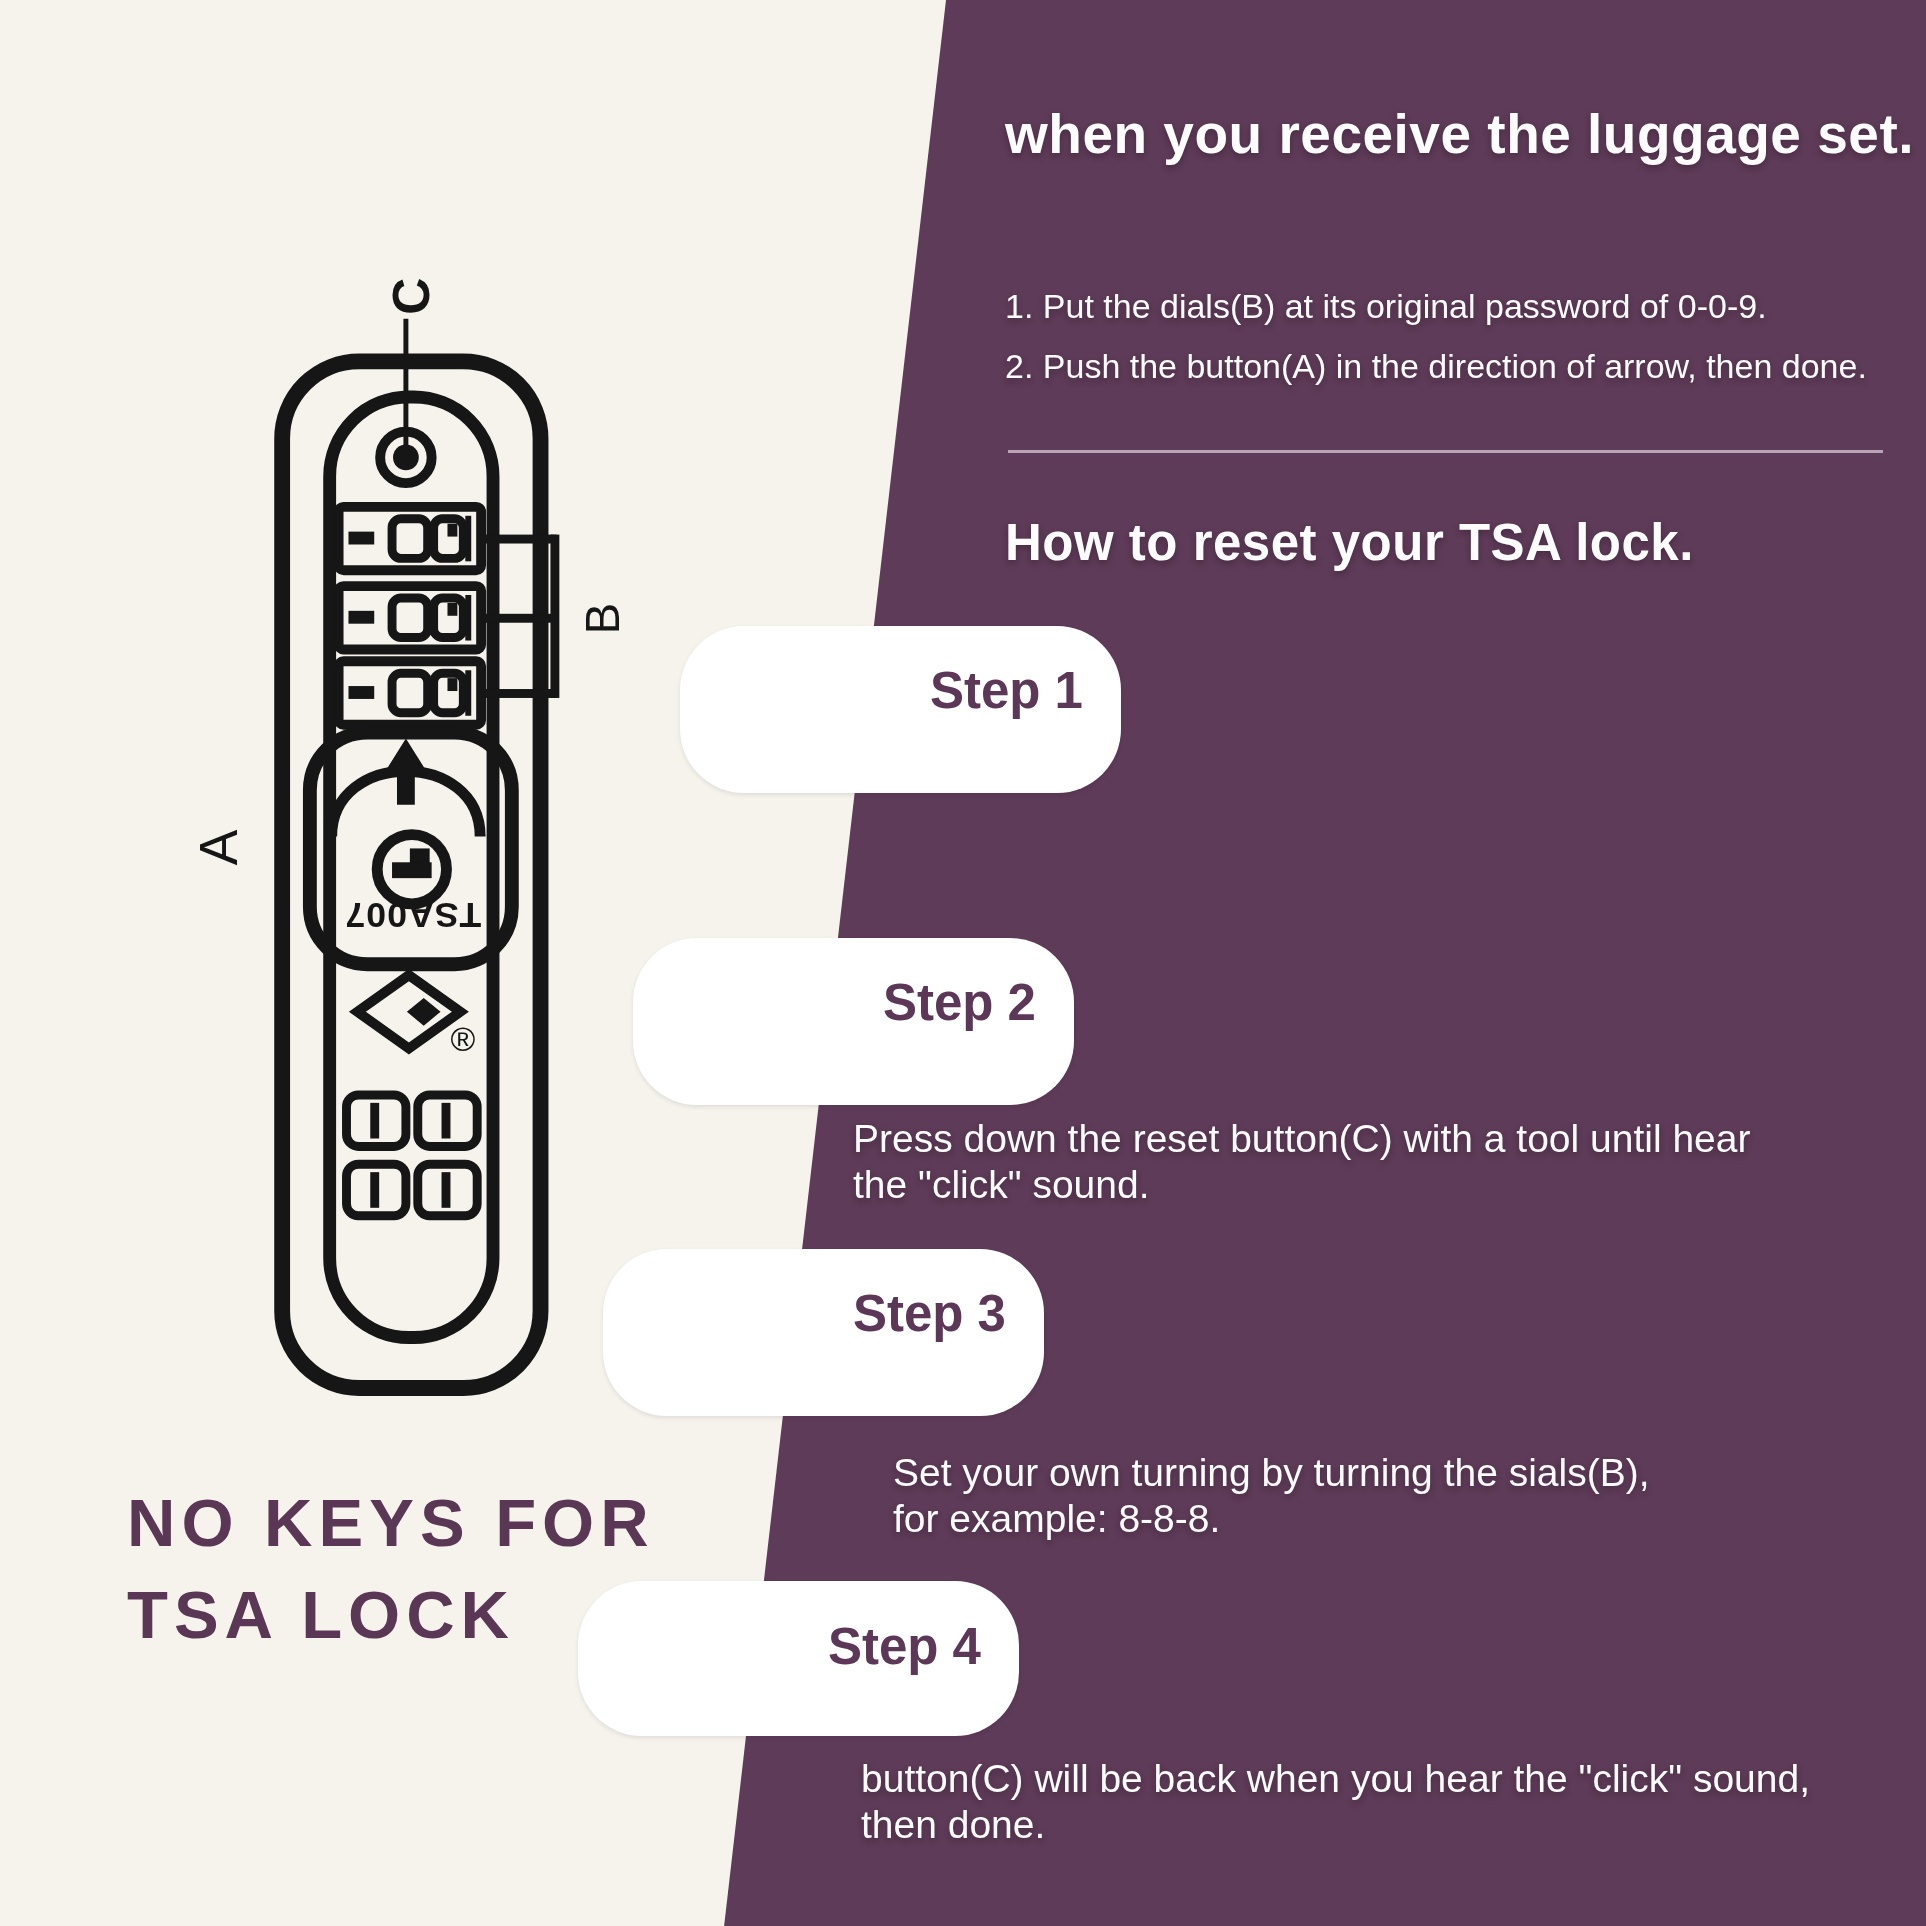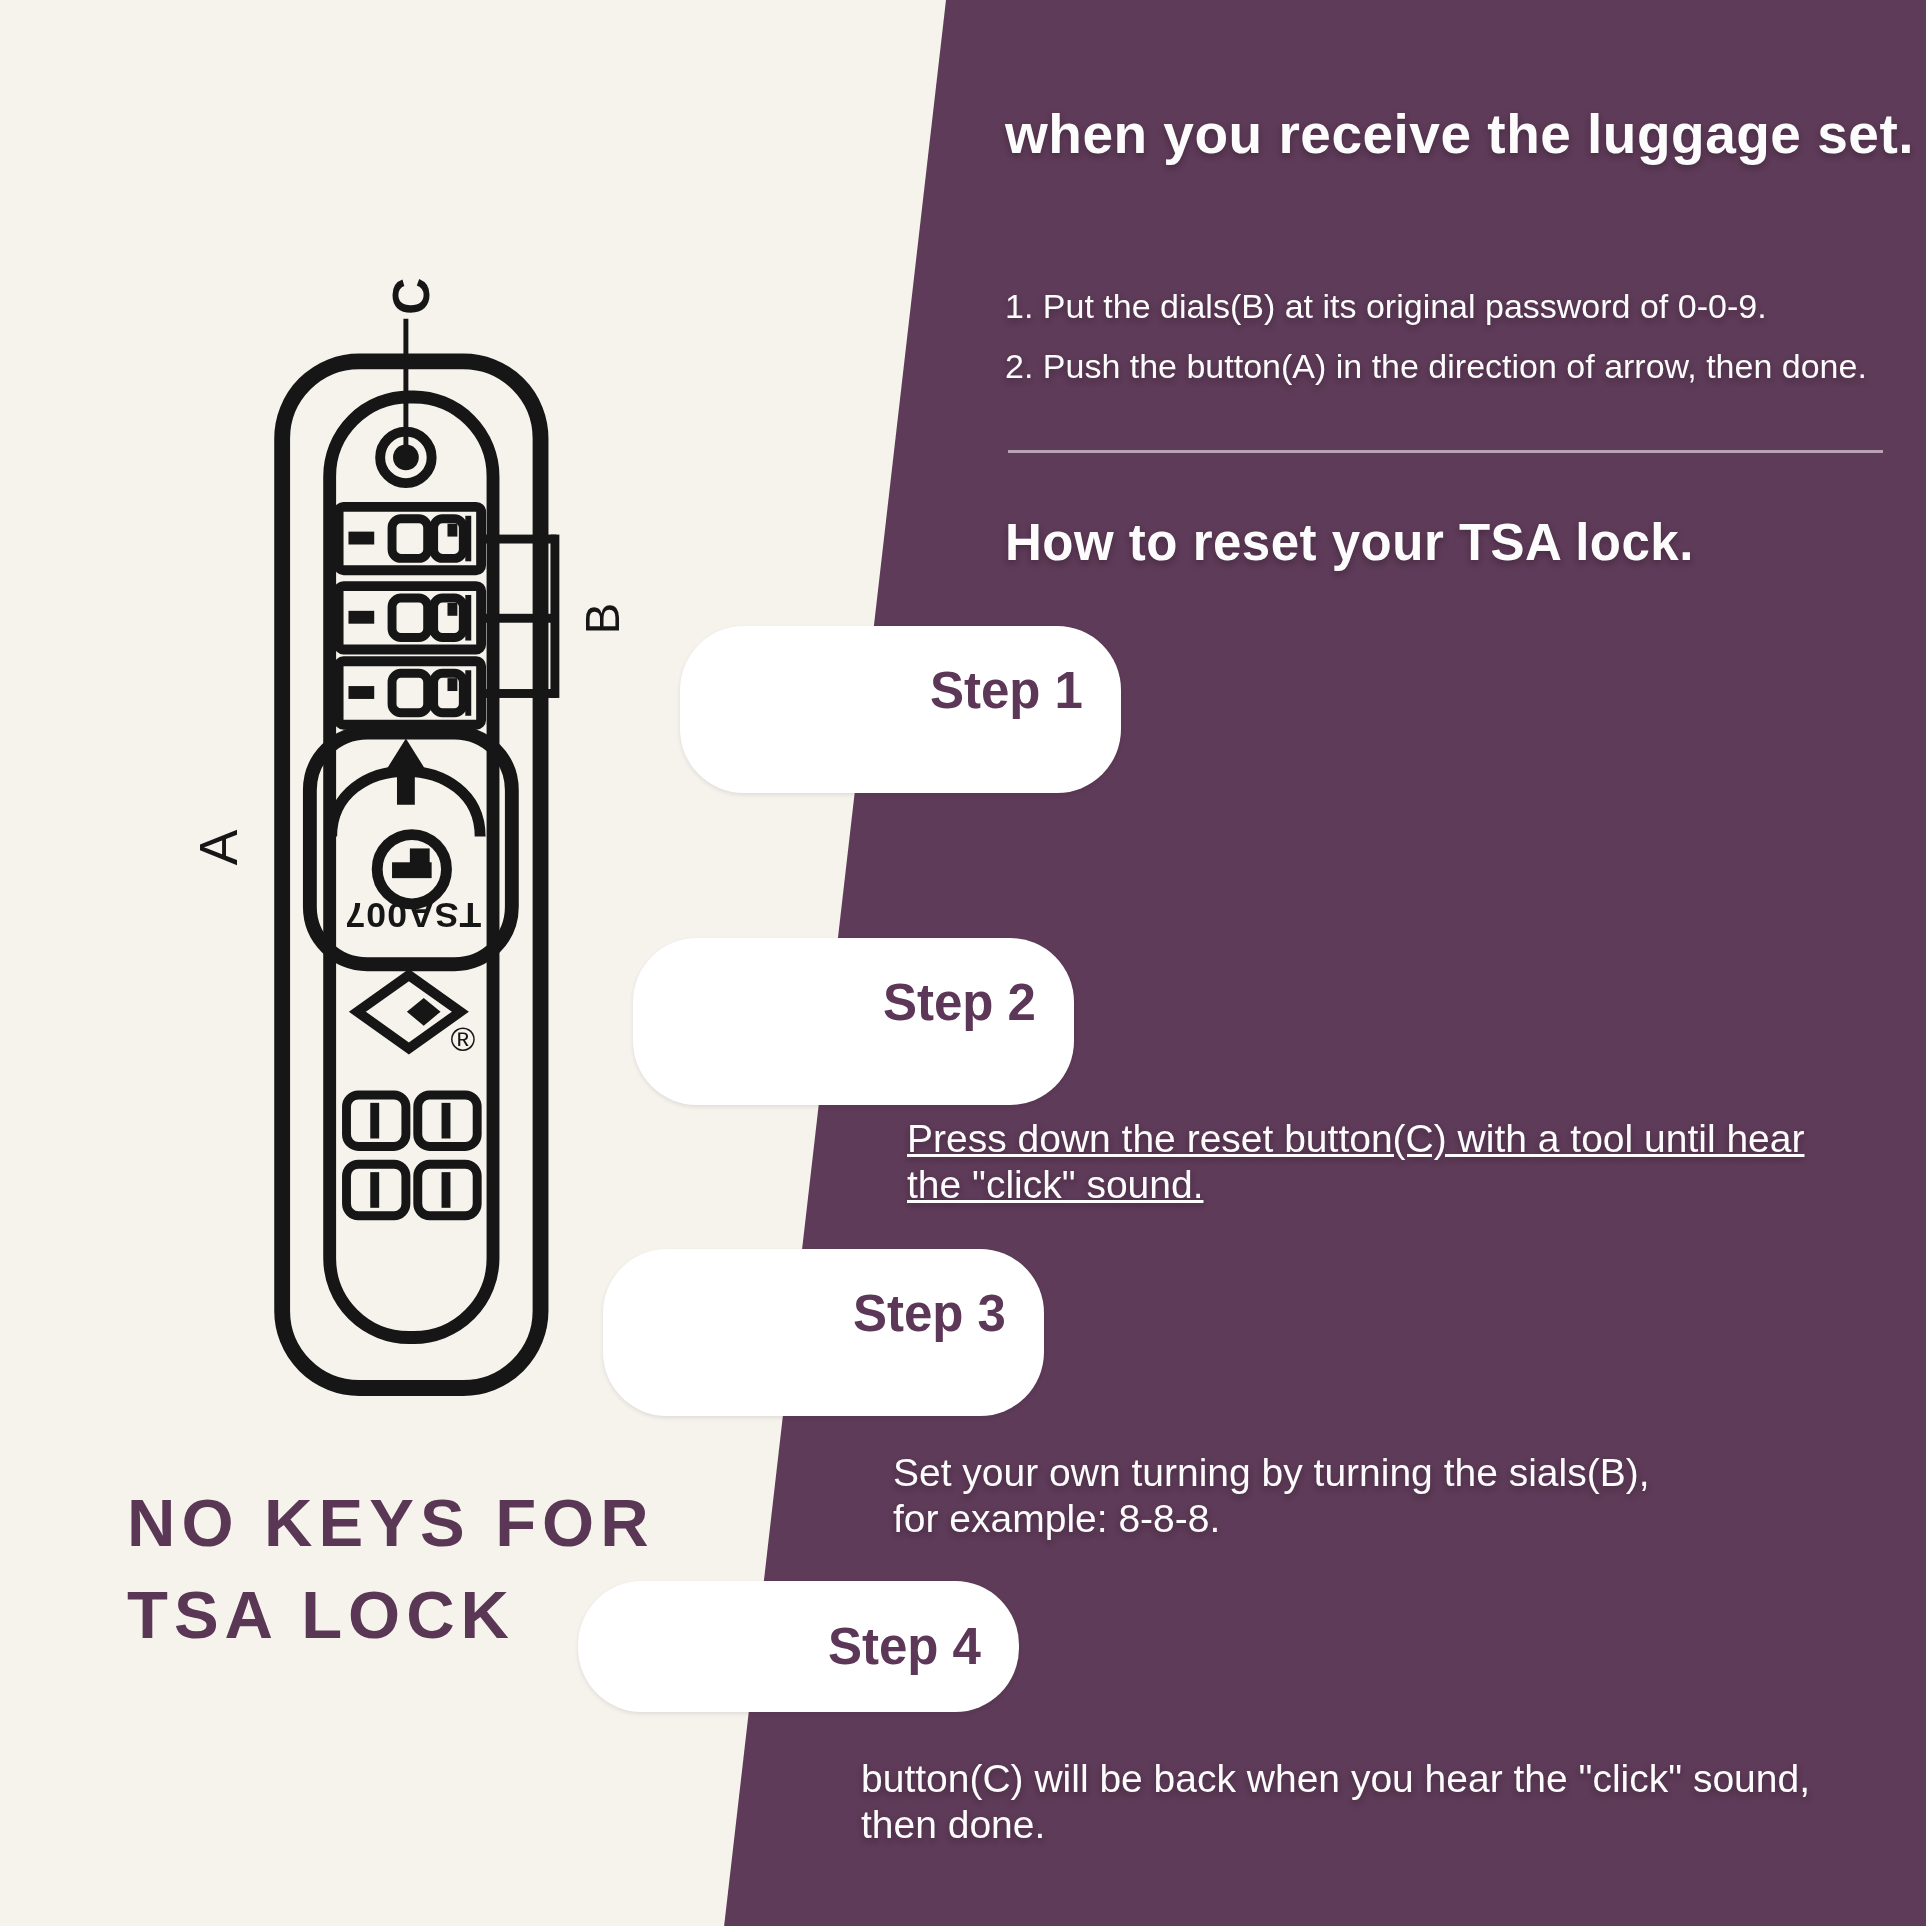--- a/index.html
+++ b/index.html
@@ -36,24 +36,24 @@
     position:absolute;height:167px;width:441px;
     background:#ffffff;border-radius:64px;
     color:#5c3757;font-size:51px;font-weight:bold;
     line-height:129px;text-align:right;
     box-shadow:0 2px 4px rgba(40,18,38,.10);
   }
   .bubble span{display:inline-block;padding-right:38px;}
   .bubble-1{left:680px;top:626px;}
   .bubble-2{left:633px;top:938px;}
   .bubble-3{left:603px;top:1249px;}
-  .bubble-4{left:578px;top:1581px;height:131px;line-height:131px;}
+  .bubble-4{left:578px;top:1581px;height:155px;line-height:131px;}
   .step-desc{position:absolute;font-size:39px;line-height:46px;}
   .desc-1{left:980px;top:804px;}
-  .desc-2{left:907px;top:1116px;text-decoration:underline;}
+  .desc-2{left:853px;top:1116px;}
   .desc-3{left:893px;top:1450px;}
   .desc-4{left:861px;top:1756px;}
   .footer-text{
     position:absolute;left:127px;top:1477px;
     color:#5b3756;font-size:67px;font-weight:bold;
     line-height:92px;letter-spacing:6px;
   }
   .lock-svg{position:absolute;left:0;top:0;}
 </style>
 </head>

